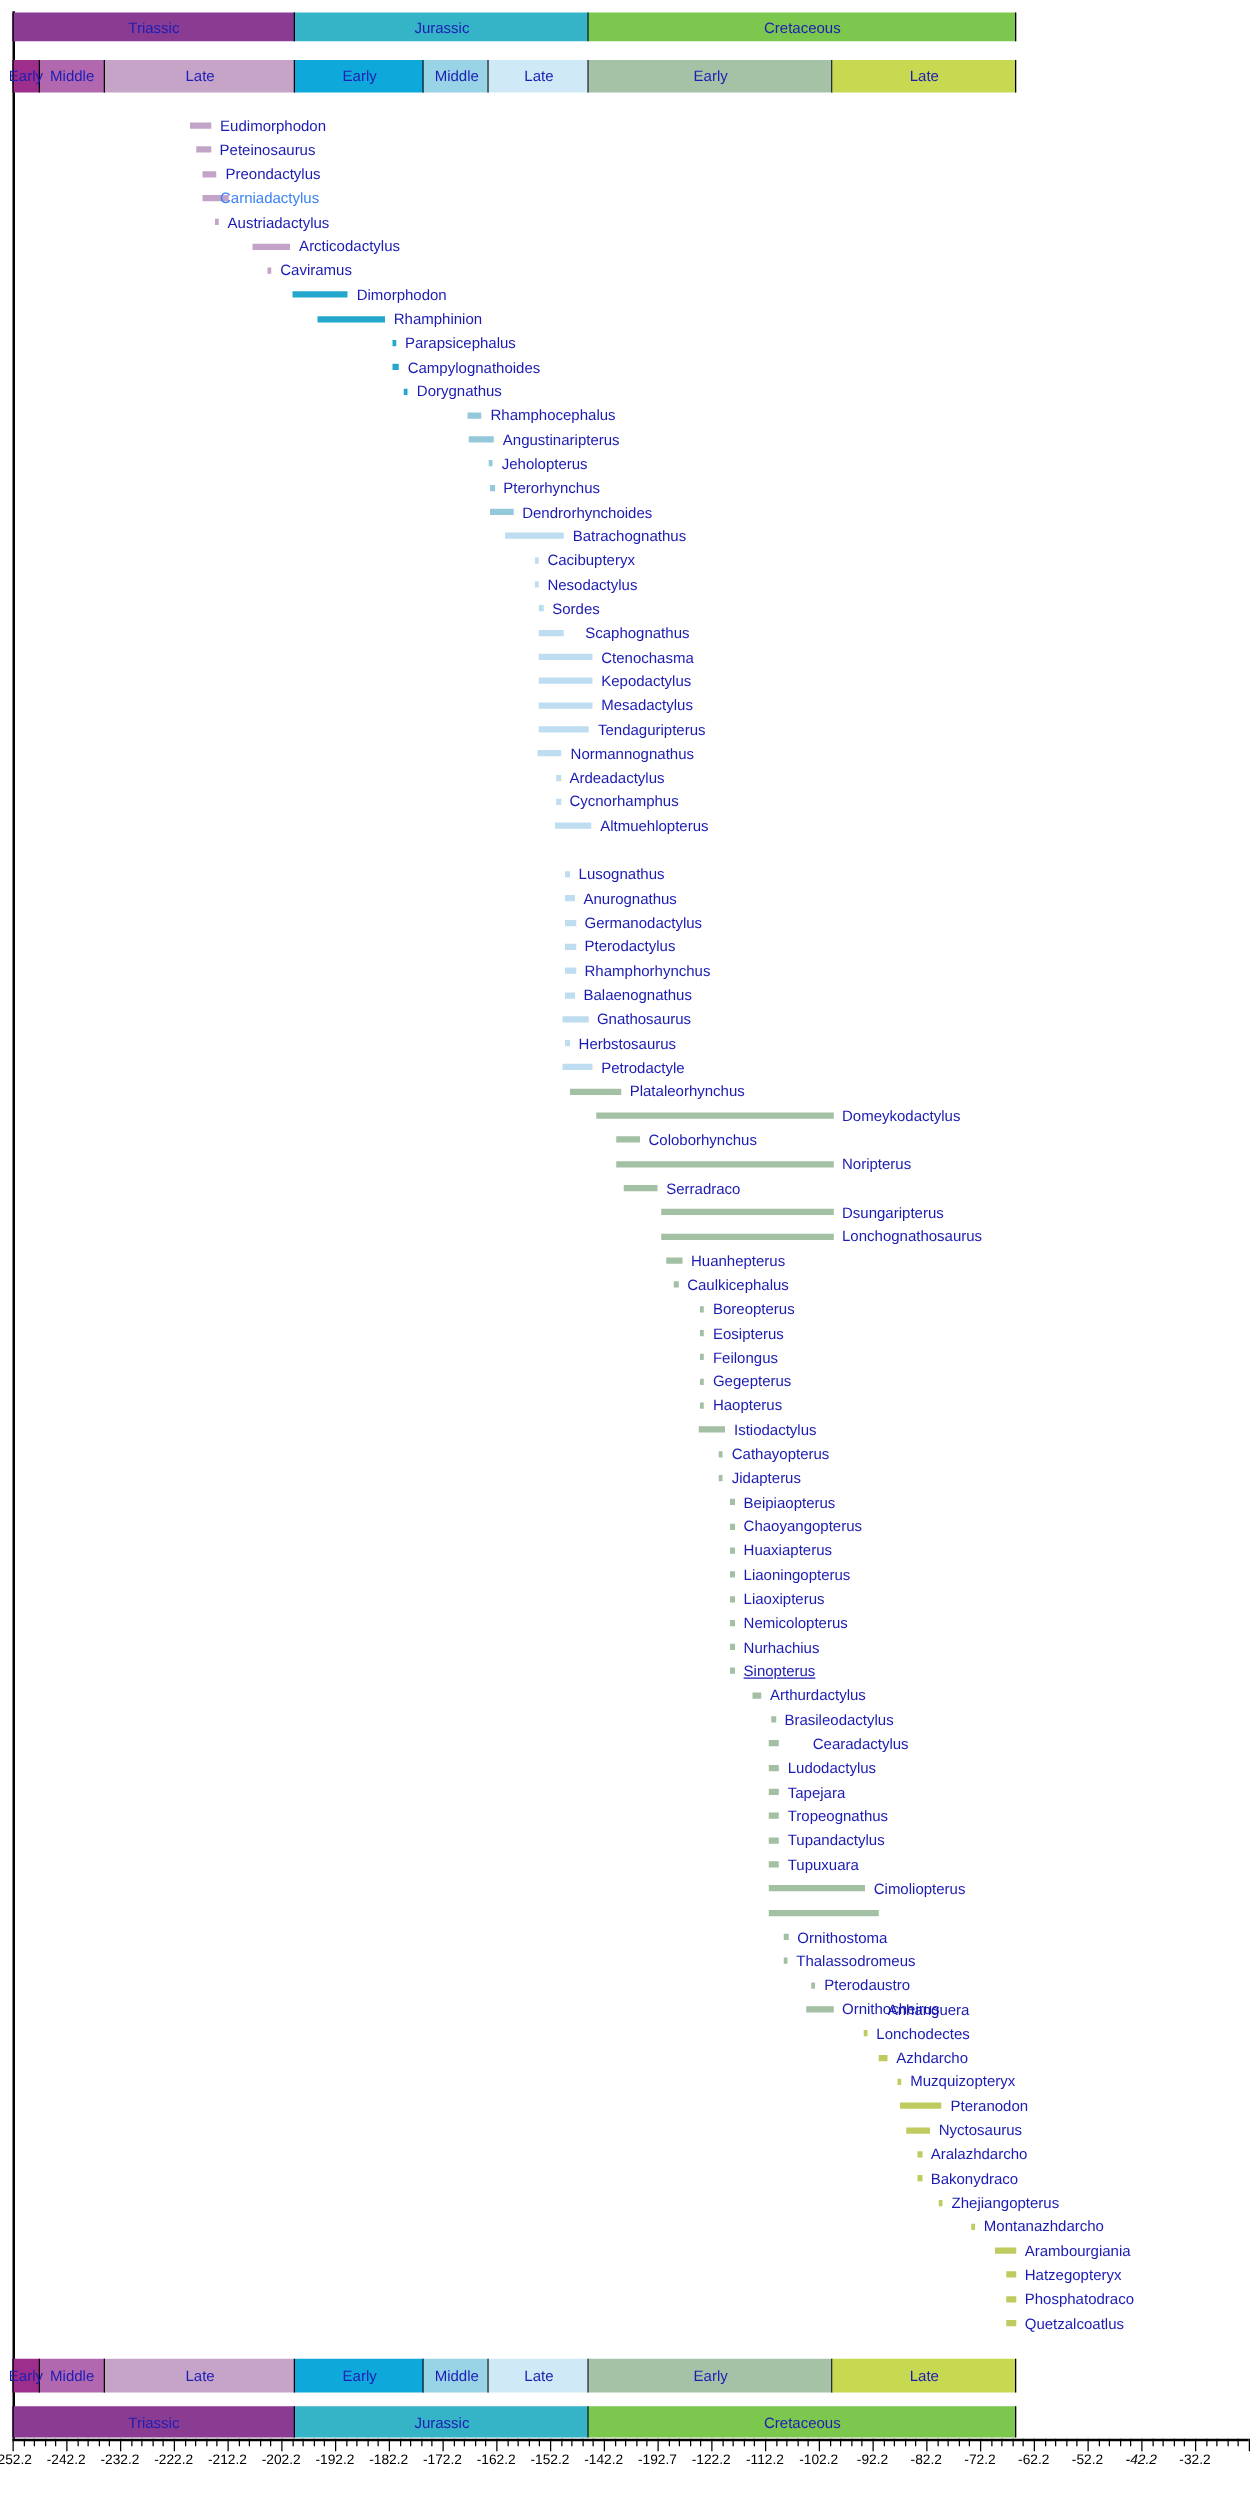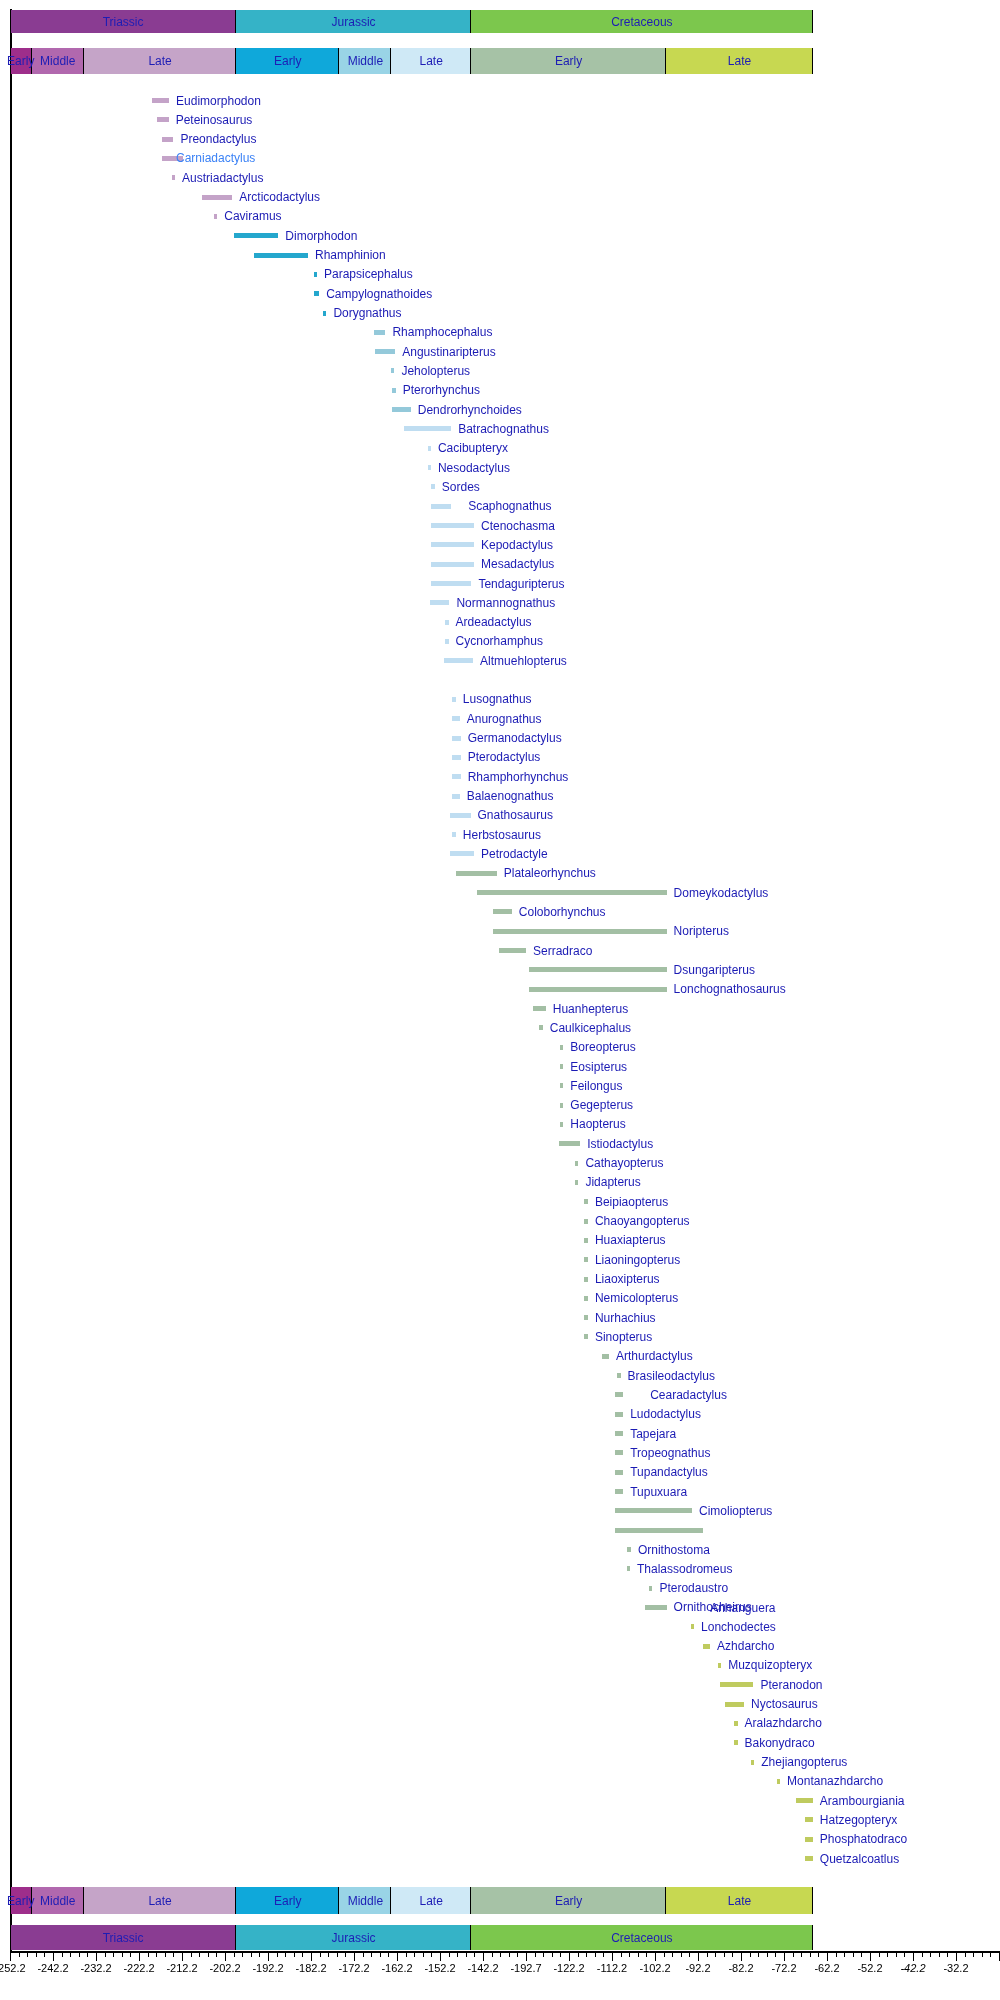--- a/index.html
+++ b/index.html
@@ -187,21 +187,21 @@
     <span class="taxon-label" style="left: 594.88px; top: 1233.38px; color: rgb(27, 27, 180);">Huaxiapterus</span>
     <div class="taxon-bar" style="left: 584.48px; top: 1257.2px; width: 3.4px; height: 5px; background: rgb(163, 191, 164);"></div>
     <span class="taxon-label" style="left: 594.88px; top: 1252.7px; color: rgb(27, 27, 180);">Liaoningopterus</span>
     <div class="taxon-bar" style="left: 584.48px; top: 1276.52px; width: 3.4px; height: 5px; background: rgb(163, 191, 164);"></div>
     <span class="taxon-label" style="left: 594.88px; top: 1272.02px; color: rgb(27, 27, 180);">Liaoxipterus</span>
     <div class="taxon-bar" style="left: 584.48px; top: 1295.84px; width: 3.4px; height: 5px; background: rgb(163, 191, 164);"></div>
     <span class="taxon-label" style="left: 594.88px; top: 1291.34px; color: rgb(27, 27, 180);">Nemicolopterus</span>
     <div class="taxon-bar" style="left: 584.48px; top: 1315.16px; width: 3.4px; height: 5px; background: rgb(163, 191, 164);"></div>
     <span class="taxon-label" style="left: 594.88px; top: 1310.66px; color: rgb(27, 27, 180);">Nurhachius</span>
     <div class="taxon-bar" style="left: 584.48px; top: 1334.48px; width: 3.4px; height: 5px; background: rgb(163, 191, 164);"></div>
-    <span class="taxon-label" style="left: 594.88px; top: 1329.98px; color: rgb(27, 27, 180);">Sinopterus</span>
+    <span class="taxon-label" style="left: 594.88px; top: 1329.98px; color: rgb(27, 27, 180); text-decoration: underline;">Sinopterus</span>
     <div class="taxon-bar" style="left: 602.11px; top: 1353.8px; width: 6.88px; height: 5px; background: rgb(163, 191, 164);"></div>
     <span class="taxon-label" style="left: 615.99px; top: 1349.3px; color: rgb(27, 27, 180);">Arthurdactylus</span>
     <div class="taxon-bar" style="left: 617.16px; top: 1373.12px; width: 3.4px; height: 5px; background: rgb(163, 191, 164);"></div>
     <span class="taxon-label" style="left: 627.56px; top: 1368.62px; color: rgb(27, 27, 180);">Brasileodactylus</span>
     <div class="taxon-bar" style="left: 615.01px; top: 1392.44px; width: 8.17px; height: 5px; background: rgb(163, 191, 164);"></div>
     <span class="taxon-label" style="left: 630.18px; top: 1387.94px; color: rgb(27, 27, 180); margin-left: 20px;">Cearadactylus</span>
     <div class="taxon-bar" style="left: 615.01px; top: 1411.76px; width: 8.17px; height: 5px; background: rgb(163, 191, 164);"></div>
     <span class="taxon-label" style="left: 630.18px; top: 1407.26px; color: rgb(27, 27, 180);">Ludodactylus</span>
     <div class="taxon-bar" style="left: 615.01px; top: 1431.08px; width: 8.17px; height: 5px; background: rgb(163, 191, 164);"></div>
     <span class="taxon-label" style="left: 630.18px; top: 1426.58px; color: rgb(27, 27, 180);">Tapejara</span>

